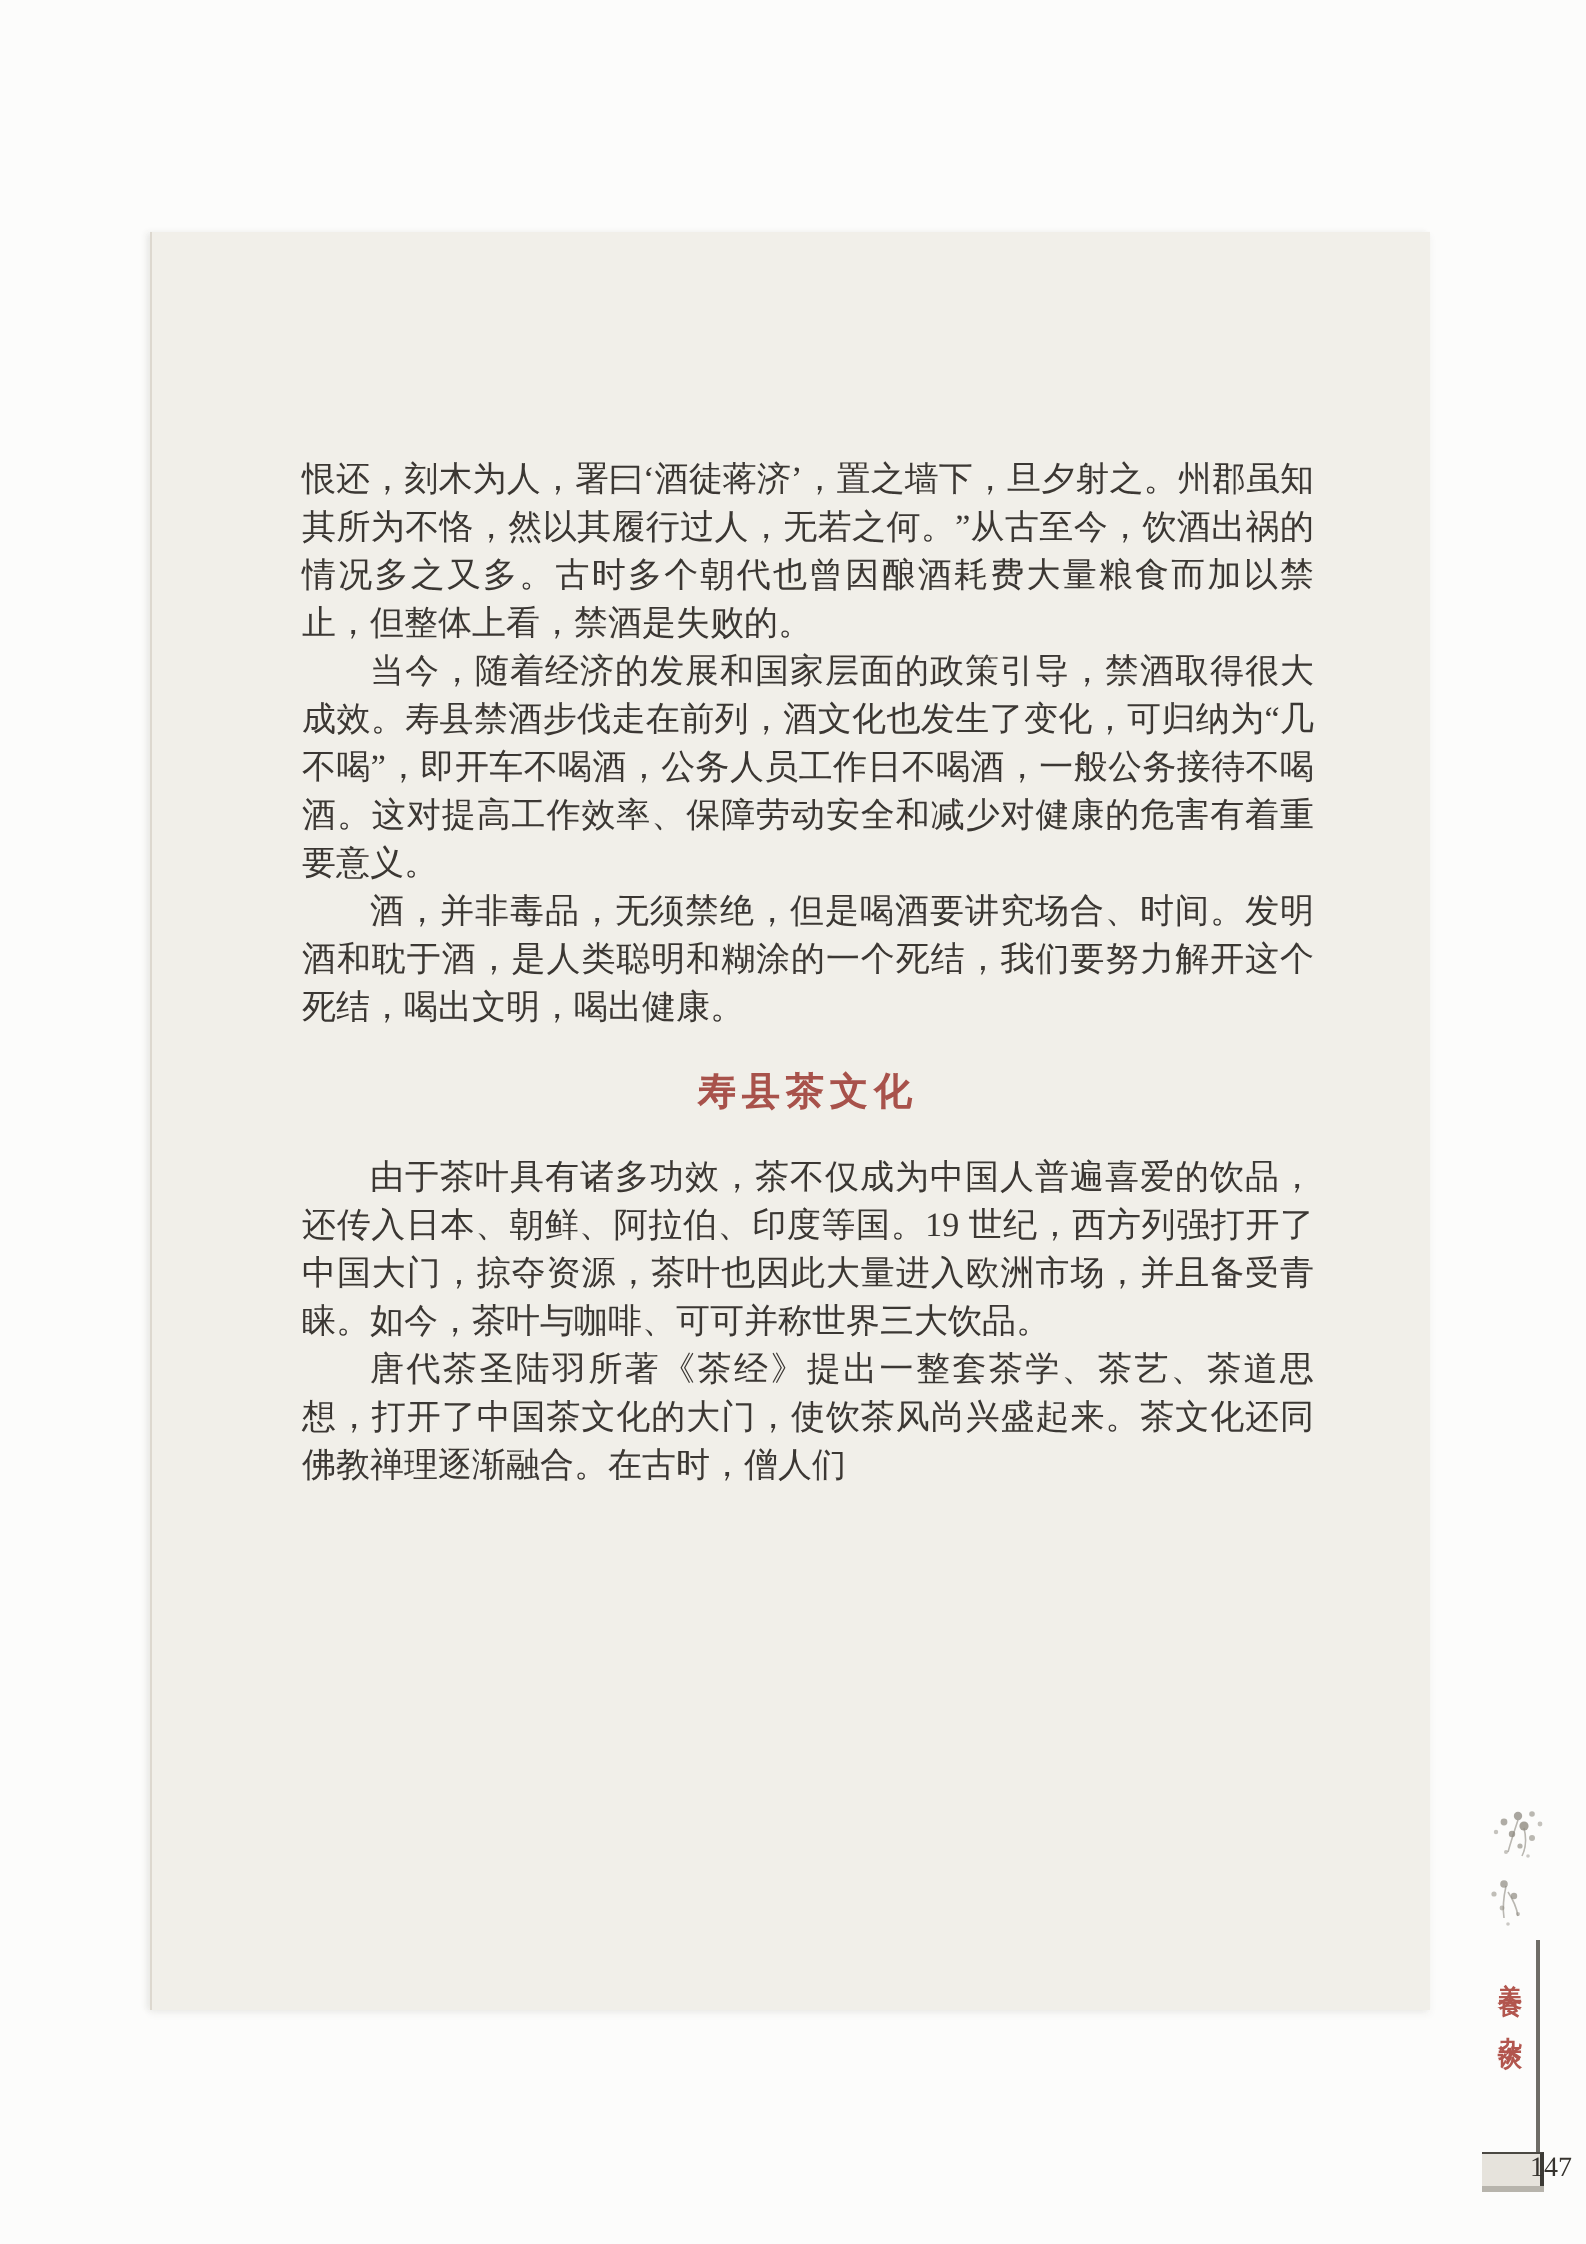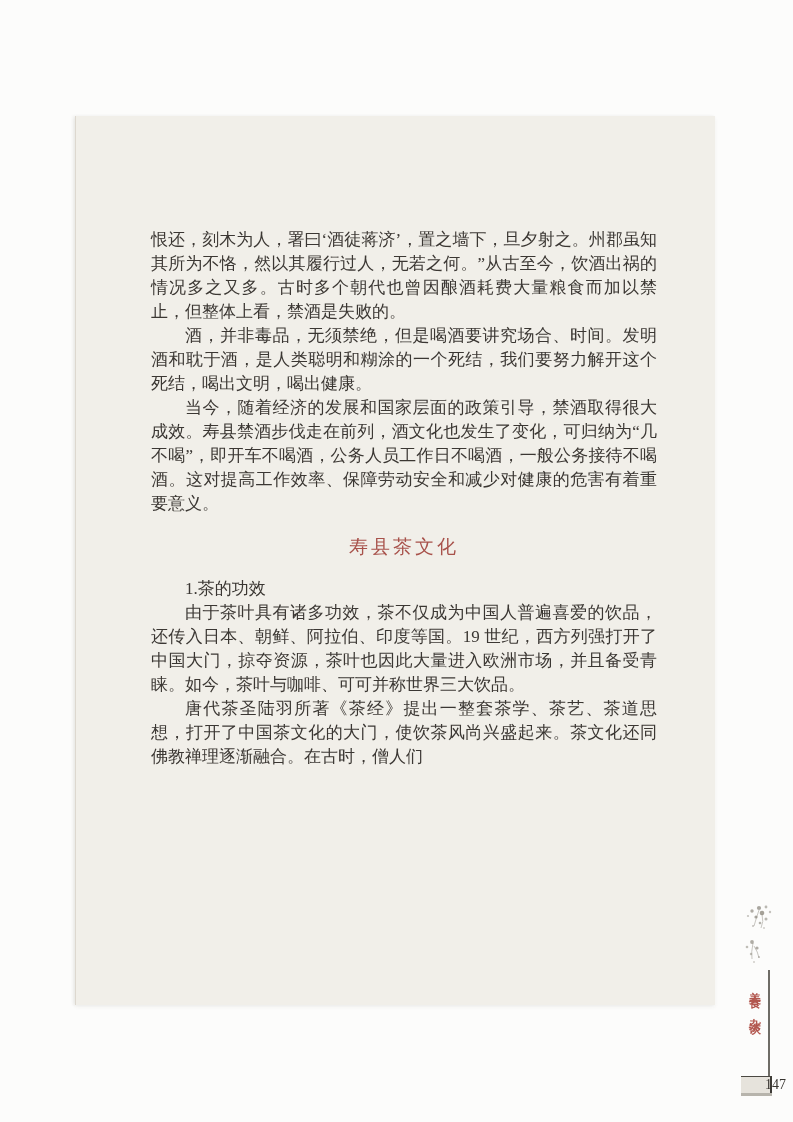--- a/index.html
+++ b/index.html
@@ -32,21 +32,21 @@
     font-size:17px;
     line-height:24px;
     text-align:justify;
     text-justify:inter-ideograph;
   }
   .text-column p{ text-indent:2em; }
   .text-column p.no-indent{ text-indent:0;margin-top:28px; }
   .text-column h2{
     font-size:19px;
     line-height:24px;
-    font-weight:normal;
+    font-weight:bold;
     color:var(--heading_red);
     text-align:center;
     letter-spacing:3px;
     margin:19px 0 18px 0;
     text-indent:0;
   }
   .side-ornament{
     position:absolute;
     left:664px; top:786px;
     width:40px; height:68px;
@@ -84,24 +84,23 @@
     padding-left:24px;
   }
 </style>
 </head>
 <body>
 
 <div class="scan-page">
 
   <div class="text-column">
       <p class="no-indent">恨还，刻木为人，署曰‘酒徒蒋济’，置之墙下，旦夕射之。州郡虽知其所为不恪，然以其履行过人，无若之何。”从古至今，饮酒出祸的情况多之又多。古时多个朝代也曾因酿酒耗费大量粮食而加以禁止，但整体上看，禁酒是失败的。</p>
+      <p>当今，随着经济的发展和国家层面的政策引导，禁酒取得很大成效。寿县禁酒步伐走在前列，酒文化也发生了变化，可归纳为“几不喝”，即开车不喝酒，公务人员工作日不喝酒，一般公务接待不喝酒。这对提高工作效率、保障劳动安全和减少对健康的危害有着重要意义。</p>
       <p>酒，并非毒品，无须禁绝，但是喝酒要讲究场合、时间。发明酒和耽于酒，是人类聪明和糊涂的一个死结，我们要努力解开这个死结，喝出文明，喝出健康。</p>
-      <p>当今，随着经济的发展和国家层面的政策引导，禁酒取得很大成效。寿县禁酒步伐走在前列，酒文化也发生了变化，可归纳为“几不喝”，即开车不喝酒，公务人员工作日不喝酒，一般公务接待不喝酒。这对提高工作效率、保障劳动安全和减少对健康的危害有着重要意义。</p>
       <h2>寿县茶文化</h2>
-      <p>1.茶的功效</p>
       <p>由于茶叶具有诸多功效，茶不仅成为中国人普遍喜爱的饮品，还传入日本、朝鲜、阿拉伯、印度等国。19 世纪，西方列强打开了中国大门，掠夺资源，茶叶也因此大量进入欧洲市场，并且备受青睐。如今，茶叶与咖啡、可可并称世界三大饮品。</p>
       <p>唐代茶圣陆羽所著《茶经》提出一整套茶学、茶艺、茶道思想，打开了中国茶文化的大门，使饮茶风尚兴盛起来。茶文化还同佛教禅理逐渐融合。在古时，僧人们</p>
     </div>
 
   <svg class="side-ornament" viewBox="0 0 40 68" xmlns="http://www.w3.org/2000/svg" aria-hidden="true">
     <g fill="#8e8a80" stroke="none">
       <circle cx="19" cy="6" r="2.1" opacity="0.75"></circle>
       <circle cx="26" cy="5" r="1.4" opacity="0.6"></circle>
       <circle cx="12" cy="9" r="1.7" opacity="0.7"></circle>
       <circle cx="22" cy="11" r="2.3" opacity="0.8"></circle>

